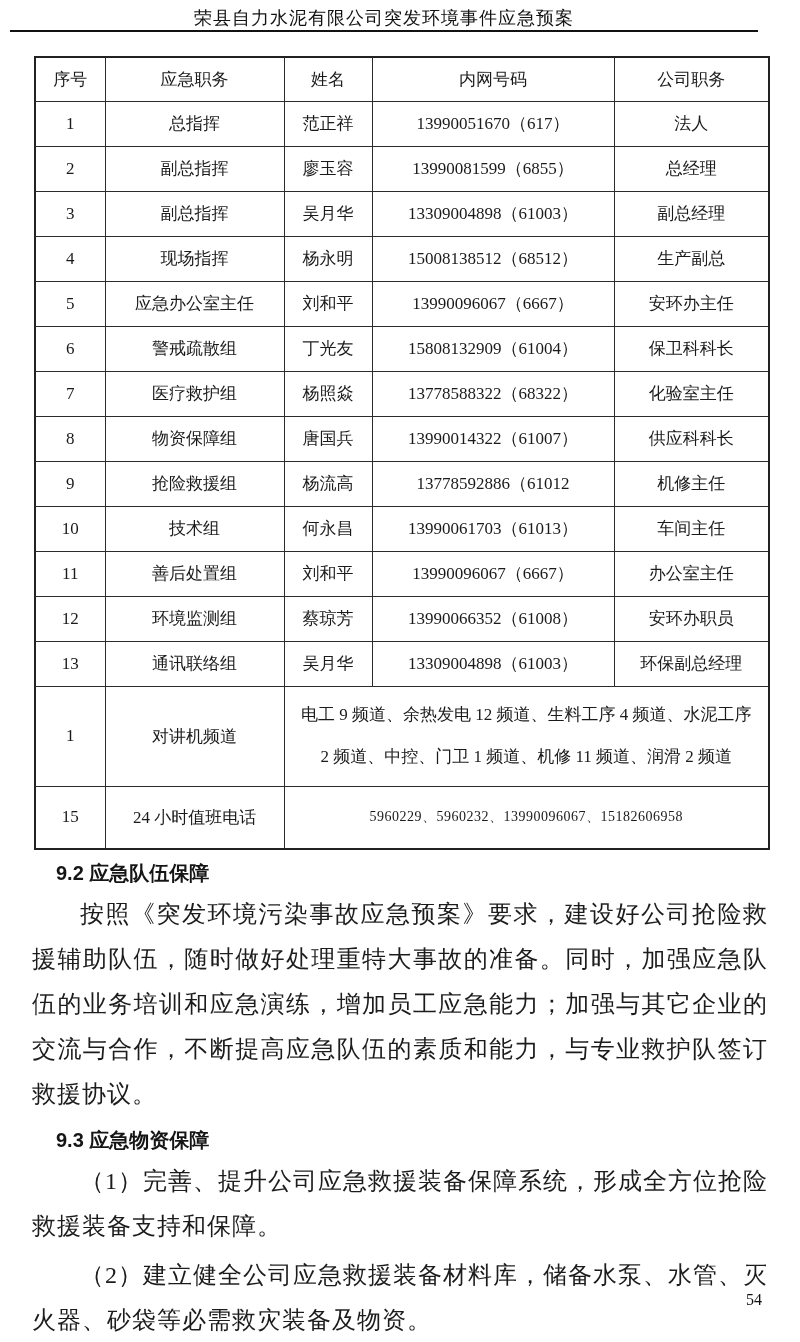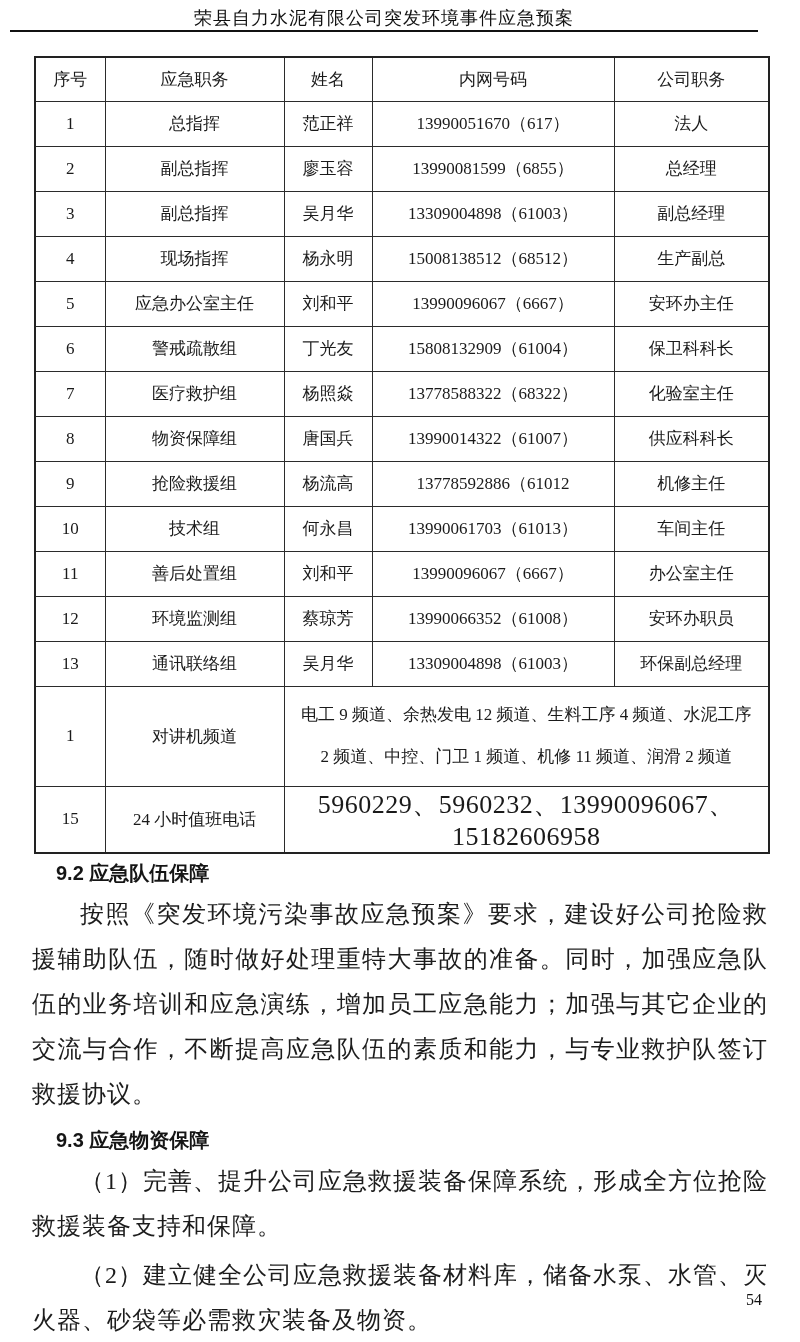--- a/index.html
+++ b/index.html
@@ -41,21 +41,21 @@
   table.contact{border:2px solid #222;}
   tr.hdr{height:44px;}
   tr.r{height:45px;}
   tr.r14{height:100px;}
   tr.r15{height:63px;}
   td.phone{font-size:17px;}
   td.phone-left{text-align:left;padding-left:6px;}
   td.merged-channels{font-size:17px;line-height:42px;padding:0 4px;}
   td.merged-phones{
     text-align:left;padding-left:10px;
-    font-size:26px;letter-spacing:0.5px;
+    font-size:14px;letter-spacing:0.5px;
   }
   
   .body-text{
     position:absolute;top:850px;left:32px;width:736px;
   }
   .sec-heading{
     font-family:"Liberation Sans","DejaVu Sans",sans-serif;
     font-weight:700;
     font-size:20px;
     margin:8px 0 0 24px;

